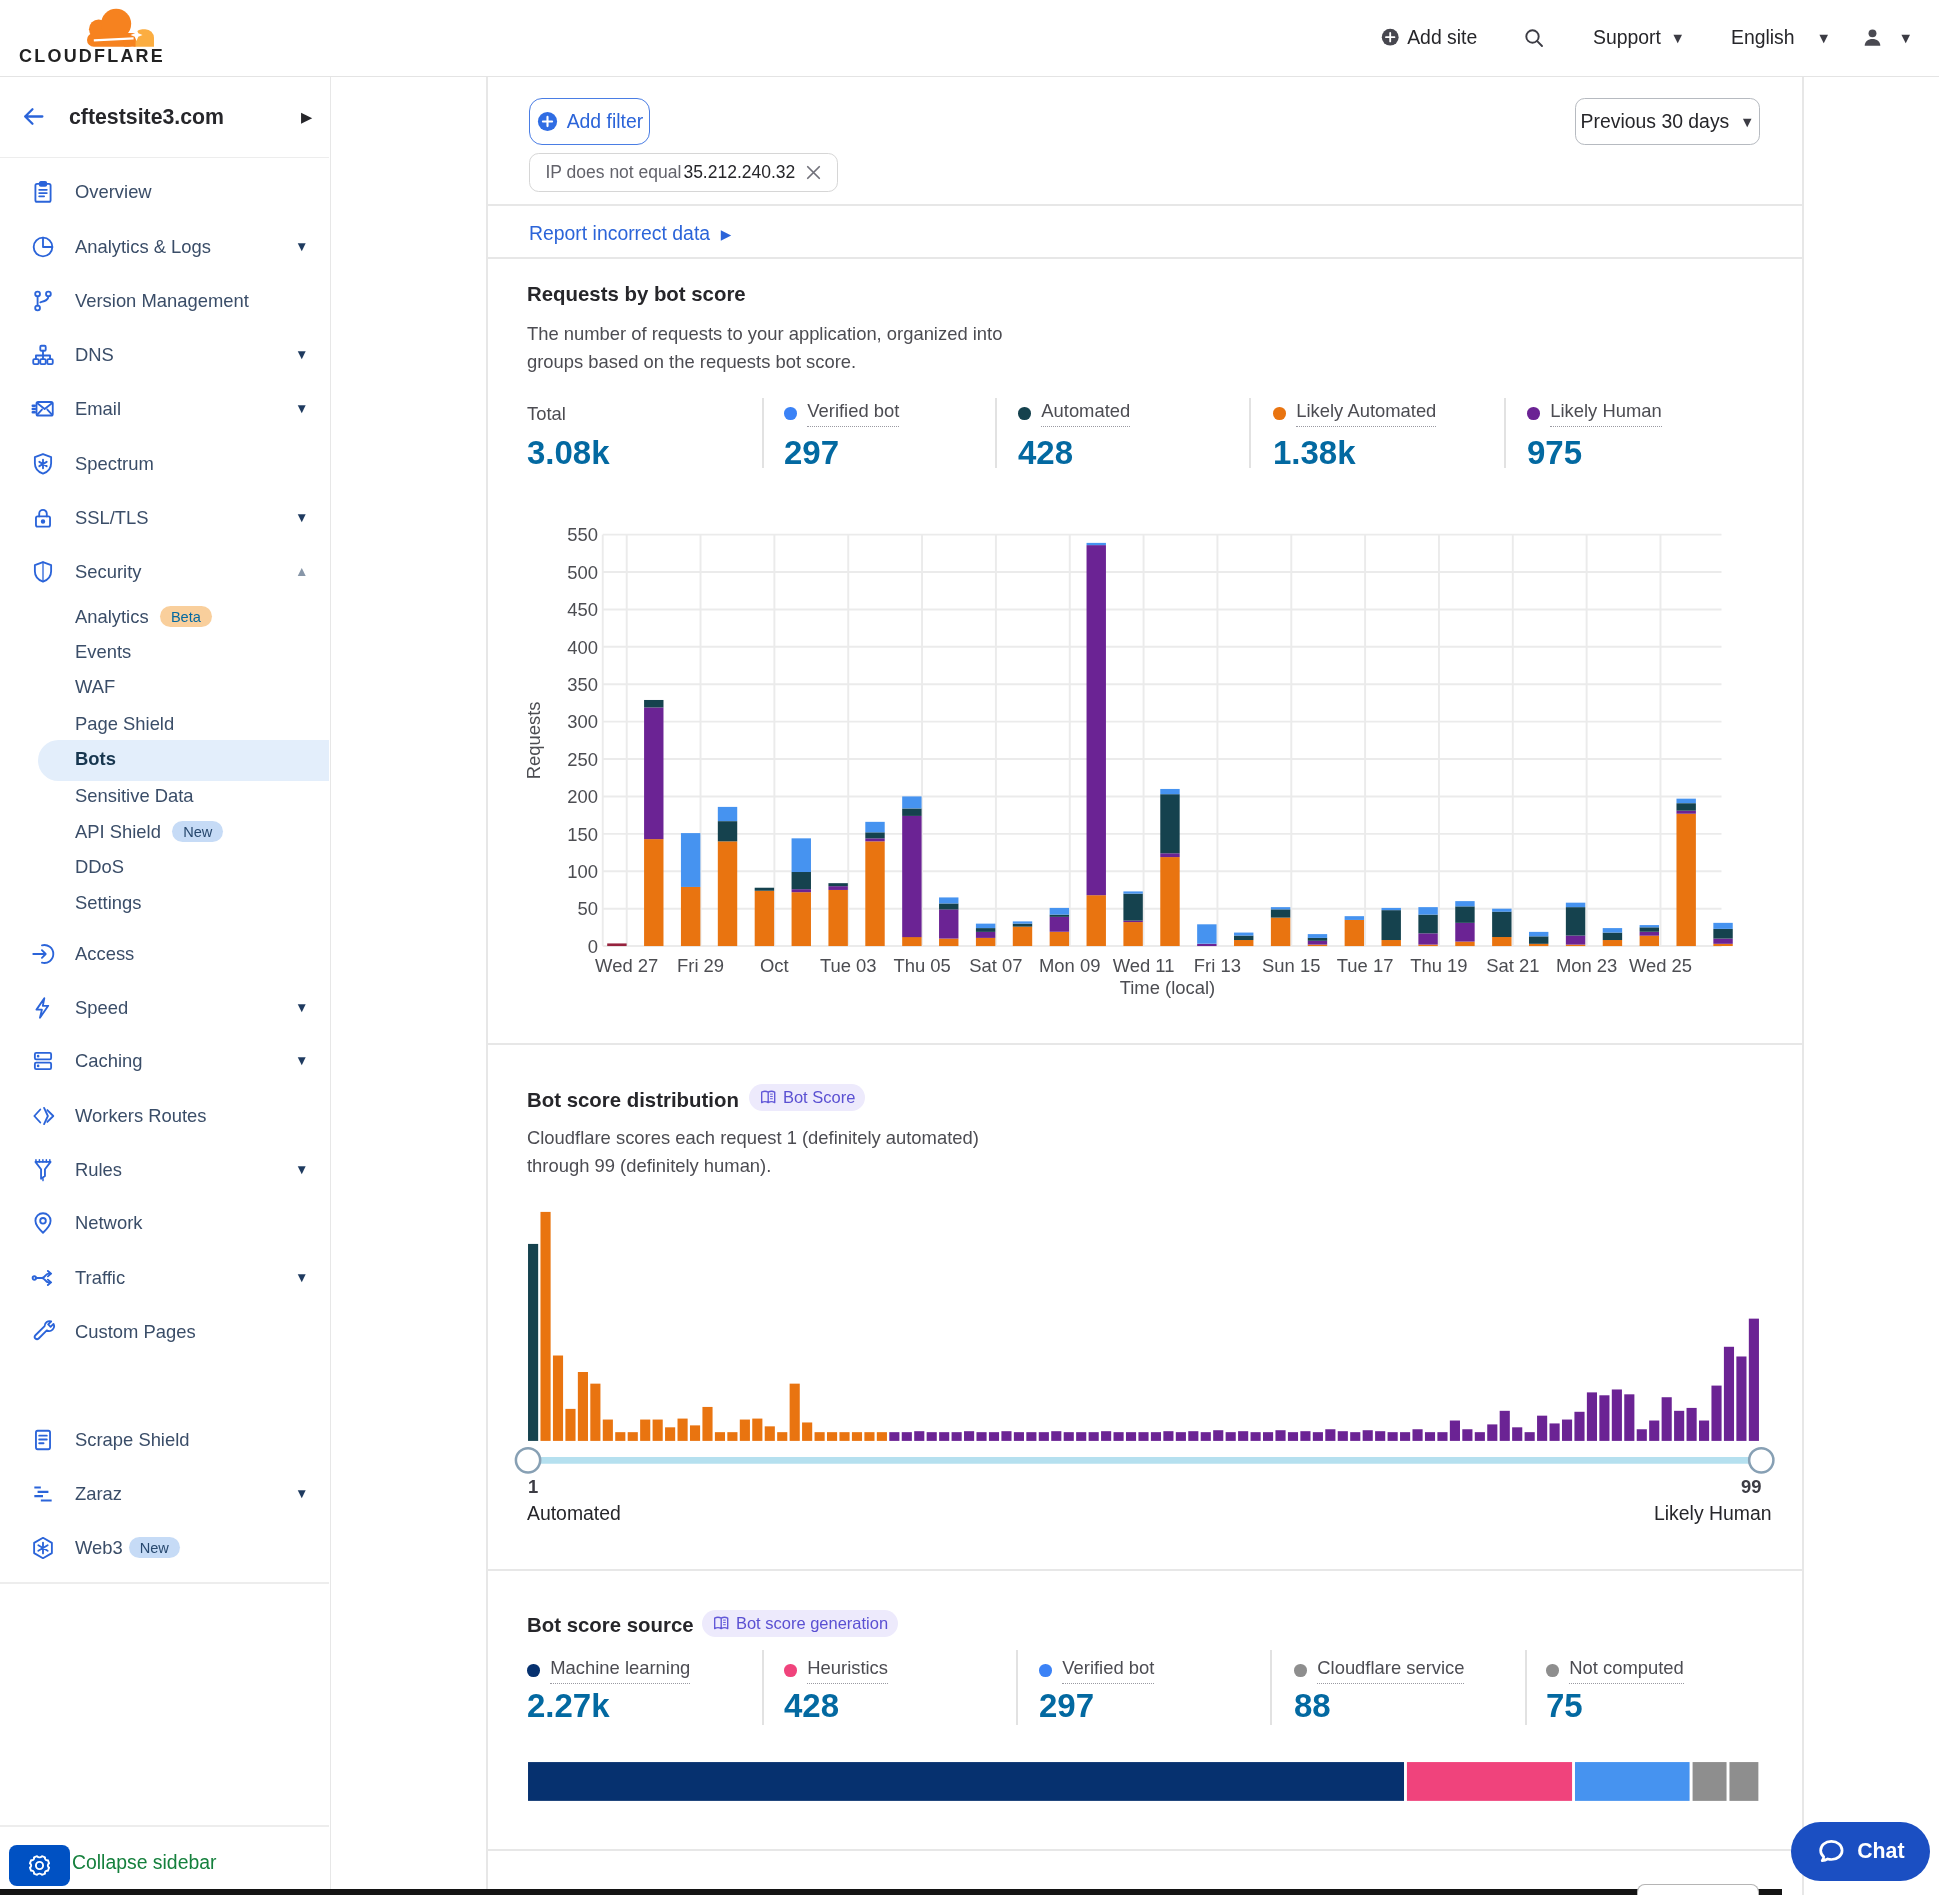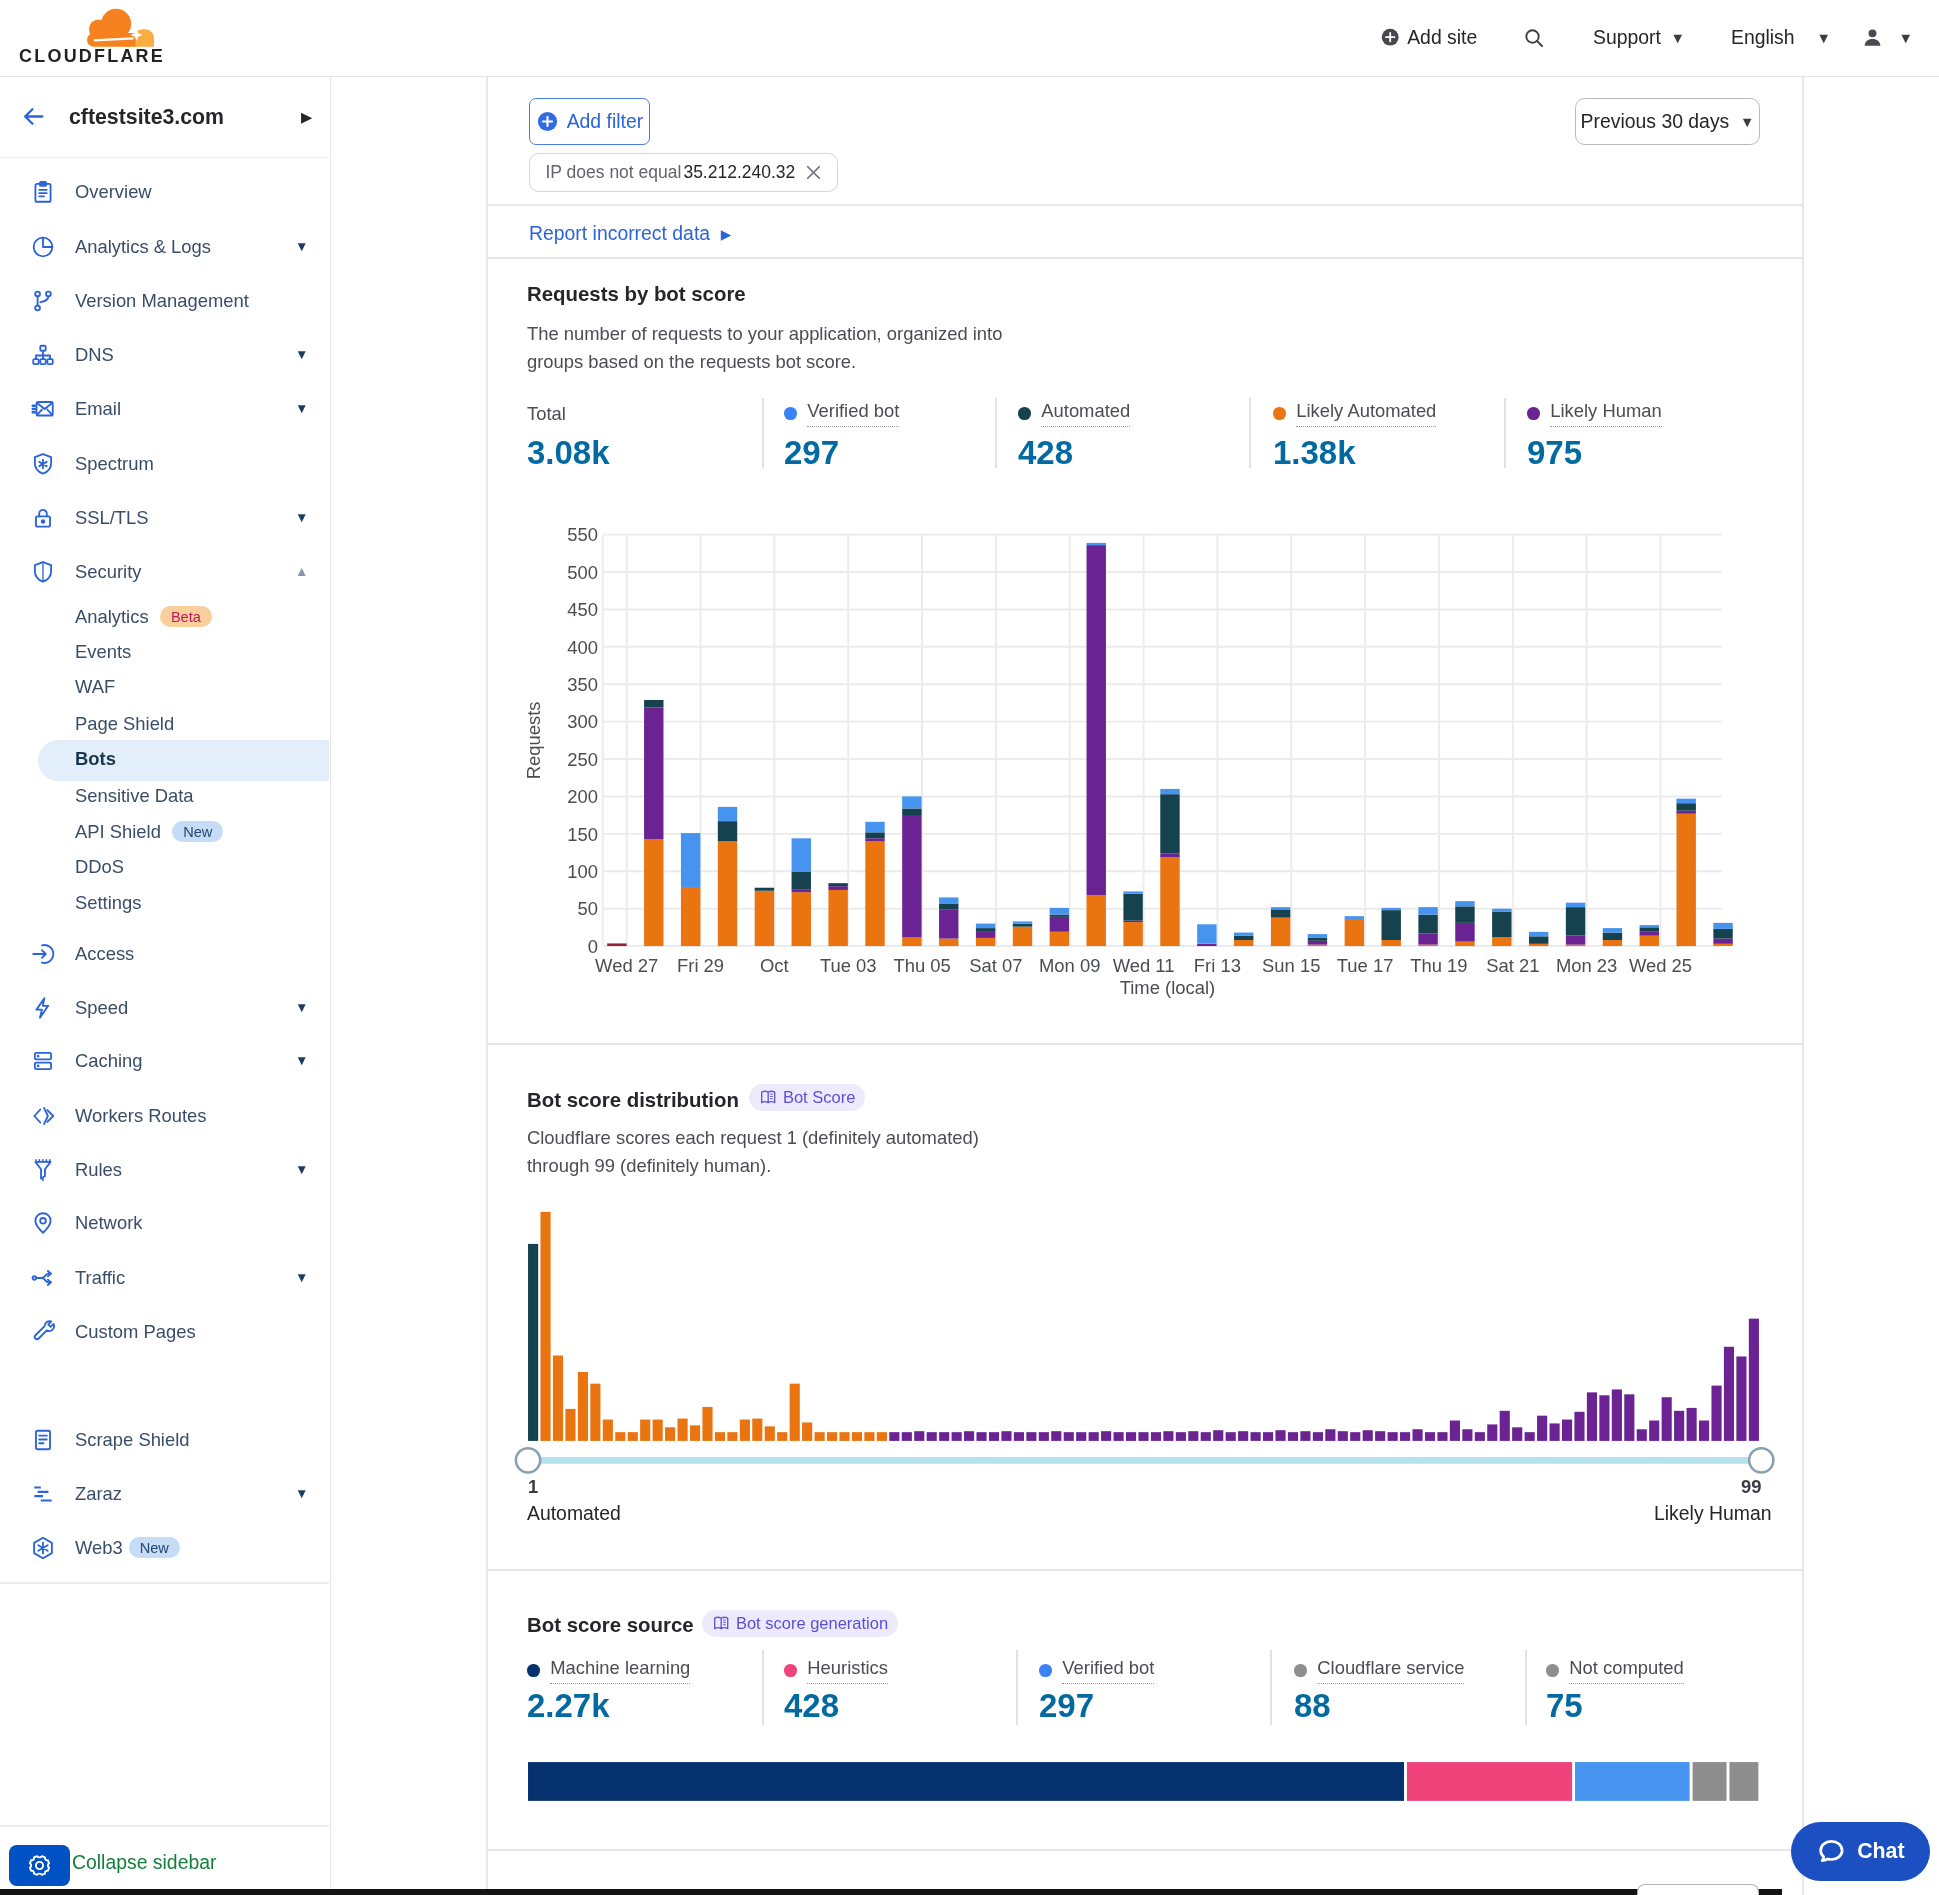--- a/index.html
+++ b/index.html
@@ -11,27 +11,27 @@
 #side { position:absolute; left:0; top:77px; width:331px; height:1818px; background:#fff; border-right:1.9px solid #e7e7e7; }
 #siterow { position:absolute; left:0; top:77px; width:329px; height:81px; border-bottom:1.9px solid #ededed; }
 .mit { position:absolute; left:0; width:329px; height:47px; display:flex; align-items:center; }
 .mic { position:absolute; left:30px; }
 .mlb { position:absolute; left:75px; font-size:18.4px; color:#3a4d68; }
 .car { position:absolute; left:295px; font-size:13.6px; color:#1e3a5f; }
 .caru { position:absolute; left:295px; font-size:13.6px; color:#8796a8; }
 .sit { position:absolute; left:75px; height:39px; display:flex; align-items:center; font-size:18.4px; color:#3a4d68; }
 .sact { font-weight:bold; color:#17364f; }
 .spill { position:absolute; left:38px; width:291px; height:41px; background:#e3eefb; border-radius:20.4px 0 0 20.4px; }
-.bbeta { margin-left:11.6px; background:#f9cf9c; color:#be185d; font-size:14.6px; padding:2.9px 10.7px; border-radius:11.6px; }
+.bbeta { margin-left:11.6px; background:#f9cf9c; color:#0369a1; font-size:14.6px; padding:2.9px 10.7px; border-radius:11.6px; }
 .bnew { margin-left:11.6px; background:#c6dbf6; color:#27486e; font-size:14.6px; padding:2.9px 10.7px; border-radius:11.6px; }
 
 .vline { position:absolute; top:77px; width:1.9px; height:1818px; background:#e7e7e7; }
 .hline { position:absolute; left:488px; width:1314px; height:1.9px; background:#e7e7e7; }
 
-#addfilter { position:absolute; left:529px; top:98px; width:121px; height:47px; border:1.9px solid #4a7de4; border-radius:7px; display:flex; align-items:center; justify-content:center; gap:7.8px; color:#2b64d9; font-size:19.4px; white-space:nowrap; }
+#addfilter { position:absolute; left:529px; top:98px; width:121px; height:47px; border:1.9px solid #4a7de4; border-radius:13px; display:flex; align-items:center; justify-content:center; gap:7.8px; color:#2b64d9; font-size:19.4px; white-space:nowrap; }
 #prev30 { position:absolute; left:1575px; top:98px; width:185px; height:47px; border:1.9px solid #b6bac0; border-radius:9.7px; display:flex; align-items:center; justify-content:center; gap:10.7px; color:#26262a; font-size:19.4px; white-space:nowrap; }
 #chip { position:absolute; left:529px; top:153px; height:39px; border:1.9px solid #d6d6d6; border-radius:9.7px; display:flex; align-items:center; padding:0 11.6px 0 15.5px; font-size:17.5px; color:#63636b; gap:2px; white-space:nowrap; }
 #report { position:absolute; left:529px; top:222px; font-size:19.4px; color:#2b64d9; display:flex; align-items:center; gap:10.7px; }
 
 .stitle { position:absolute; font-size:20.4px; font-weight:bold; color:#26262a; }
 .sdesc { position:absolute; font-size:18.4px; color:#4c4c52; line-height:28px; }
 .slabel { position:absolute; font-size:18.4px; color:#4c4c52; display:flex; align-items:center; gap:10.7px; }
 .slabel .lu { border-bottom:1.9px dotted #9a9aa2; padding-bottom:3.9px; }
 .dot { width:12.6px; height:12.6px; border-radius:50%; display:inline-block; }
 .sval { position:absolute; font-size:33px; font-weight:bold; color:#0369a1; }

